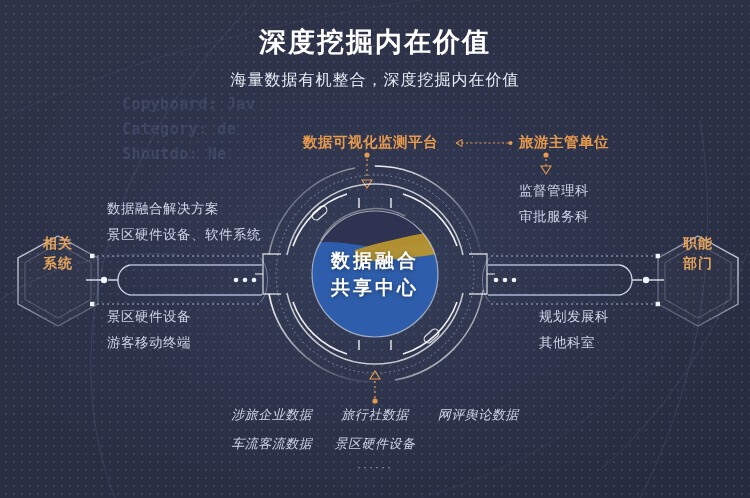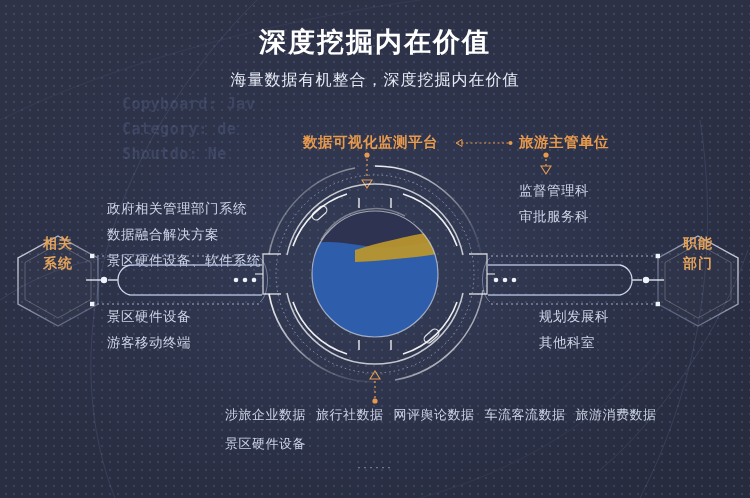--- a/index.html
+++ b/index.html
@@ -62,22 +62,22 @@
     font-size:13.5px;color:#cdd5e8;line-height:26px;letter-spacing:.5px;
   }
   #left-top{left:107px;top:196px;}
   #left-bottom{left:107px;top:304px;}
   #right-top{left:519px;top:178px;}
   #right-bottom{left:519px;top:304px;margin-left:20px;}
 
   
   #bottom-grid{
     position:absolute;left:225px;top:403px;width:300px;
-    display:grid;grid-template-columns:repeat(5,1fr);
-    column-gap:10px;row-gap:5px;
+    display:grid;grid-template-columns:repeat(3,1fr);
+    column-gap:10px;row-gap:5px;font-style:italic;
   }
   #bottom-grid .cell{
     font-size:13px;color:#cdd5e8;letter-spacing:.5px;
     text-align:center;white-space:nowrap;line-height:24px;
   }
   #bottom-ellipsis{
     position:absolute;left:0;right:0;top:460px;text-align:center;
     font-size:12px;color:#9aa6c4;letter-spacing:2px;
   }
 
@@ -150,21 +150,20 @@
     <path d="M 7 7 L 7 27" stroke="#e79a4e" stroke-width="1.2" stroke-dasharray="2 3"></path>
     <path d="M 2 28 L 12 28 L 7 36 Z" fill="none" stroke="#e79a4e" stroke-width="1.1"></path>
   </svg>
   <svg style="position:absolute;left:539px;top:152px;width:14px;height:26px;" viewBox="0 0 14 26">
     <circle cx="7" cy="3" r="2.6" fill="#e79a4e"></circle>
     <path d="M 7 7 L 7 14" stroke="#e79a4e" stroke-width="1.2" stroke-dasharray="2 3"></path>
     <path d="M 2 14 L 12 14 L 7 22 Z" fill="none" stroke="#e79a4e" stroke-width="1.1"></path>
   </svg>
 
   <div class="listcol" id="left-top">
-    <div class="row">政府相关管理部门系统</div>
     <div class="row">数据融合解决方案</div>
     <div class="row">景区硬件设备、软件系统</div>
   </div>
   <div class="listcol" id="left-bottom">
     <div class="row">景区硬件设备</div>
     <div class="row">游客移动终端</div>
   </div>
   <div class="listcol" id="right-top">
     <div class="row">监督管理科</div>
     <div class="row">审批服务科</div>
@@ -178,21 +177,20 @@
     <path d="M 2 9 L 12 9 L 7 1 Z" fill="none" stroke="#e79a4e" stroke-width="1.1"></path>
     <path d="M 7 11 L 7 28" stroke="#e79a4e" stroke-width="1.2" stroke-dasharray="2 3"></path>
     <circle cx="7" cy="31" r="2.6" fill="#e79a4e"></circle>
   </svg>
 
   <div id="bottom-grid">
     <div class="cell">涉旅企业数据</div>
     <div class="cell">旅行社数据</div>
     <div class="cell">网评舆论数据</div>
     <div class="cell">车流客流数据</div>
-    <div class="cell">旅游消费数据</div>
     <div class="cell">景区硬件设备</div>
   </div>
   <div id="bottom-ellipsis">······</div>
 
   <div class="hexwrap" id="hex-left">
     <svg width="92" height="96" viewBox="0 0 92 96">
       <defs>
         <linearGradient id="hexgradL" x1="0" y1="0" x2="1" y2="1">
           <stop offset="0%" stop-color="#ffffff" stop-opacity=".85"></stop>
           <stop offset="55%" stop-color="#c3cde6" stop-opacity=".55"></stop>
@@ -329,14 +327,18 @@
     <circle cx="120" cy="124" r="63" fill="#2d3350"></circle>
     <g clip-path="url(#sphereClip)">
       <path d="M 50 95 C 80 86 110 100 140 97 C 165 95 190 88 200 84 L 200 200 L 50 200 Z" fill="#2e5eab"></path>
       <path d="M 100 100 C 125 92 155 86 185 80 C 196 78 200 78 204 78 L 204 100 C 175 106 140 110 100 112 Z" fill="#b8952e" opacity=".95"></path>
     </g>
     <circle cx="120" cy="124" r="63" fill="none" stroke="#ffffff" stroke-opacity=".55" stroke-width="1.2"></circle>
 
     <path d="M 66 90 A 63 63 0 0 1 150 66" fill="none" stroke="#ffffff" stroke-opacity=".35" stroke-width="1.6"></path>
   </svg>
 
+  <div id="core-label">
+    <div>数据融合</div>
+    <div>共享中心</div>
+  </div>
 
 </div>
 
 </body></html>

